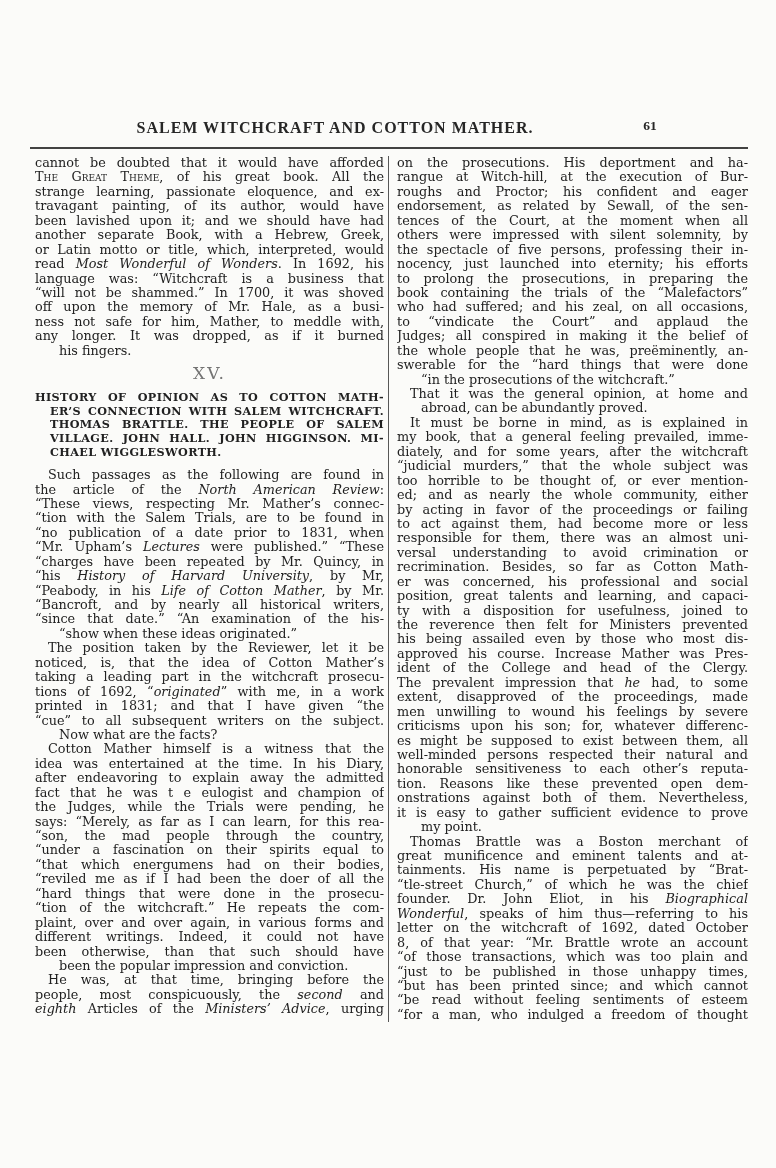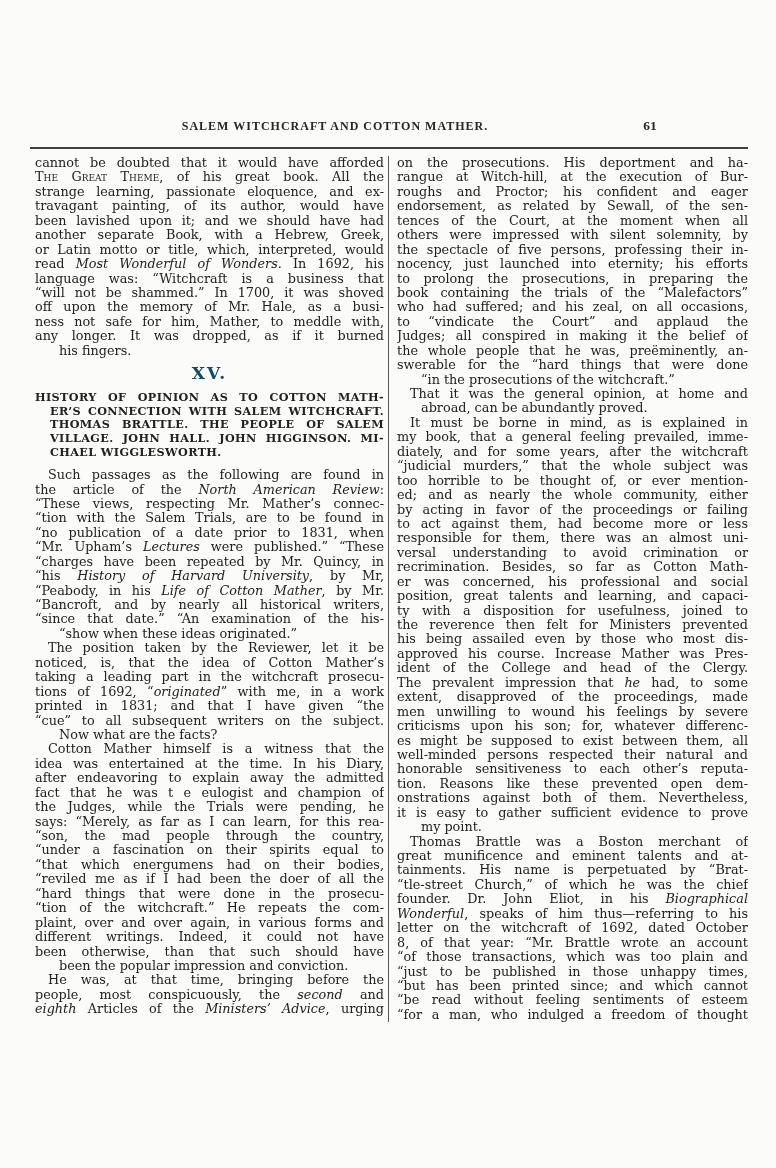--- a/index.html
+++ b/index.html
@@ -13,21 +13,21 @@
     position:relative;
     width:776px;height:1168px;
     color:#222;
   }
   .header{position:absolute;top:119px;left:35px;width:713px;height:18px;}
   .running-title{
     position:absolute;left:0;top:0;width:600px;
     text-align:center;
     font-family:"Liberation Serif", serif;
     font-weight:700;
-    font-size:12px;
+    font-size:16px;
     letter-spacing:1px;
     color:#262626;
   }
   .page-number{
     position:absolute;left:585px;top:-1px;width:60px;
     text-align:center;
     font-size:13.5px;font-weight:700;
     font-family:"Liberation Serif", serif;
     color:#262626;
   }
@@ -52,25 +52,25 @@
     text-align:justify;
     text-align-last:justify;
     color:#212121;
   }
   .para .tl.last{text-align-last:left;margin-left:24px;}
   .tl.indent{text-indent:13px;}
 
   .chap-head{
     text-align:center;
     font-size:17px;
-    font-weight:700;
+    font-weight:400;
     letter-spacing:2px;
     line-height:19px;
     margin:6px 0 8px;
-    color:#0c4a6e;
+    color:#737373;
   }
   .sect-head{margin:2px 0 9px;}
   .sect-head .tl{
     font-size:11.2px;
     font-weight:700;
     letter-spacing:0.4px;
     line-height:13.6px;
     height:13.6px;
     overflow:hidden;
     text-align:justify;

